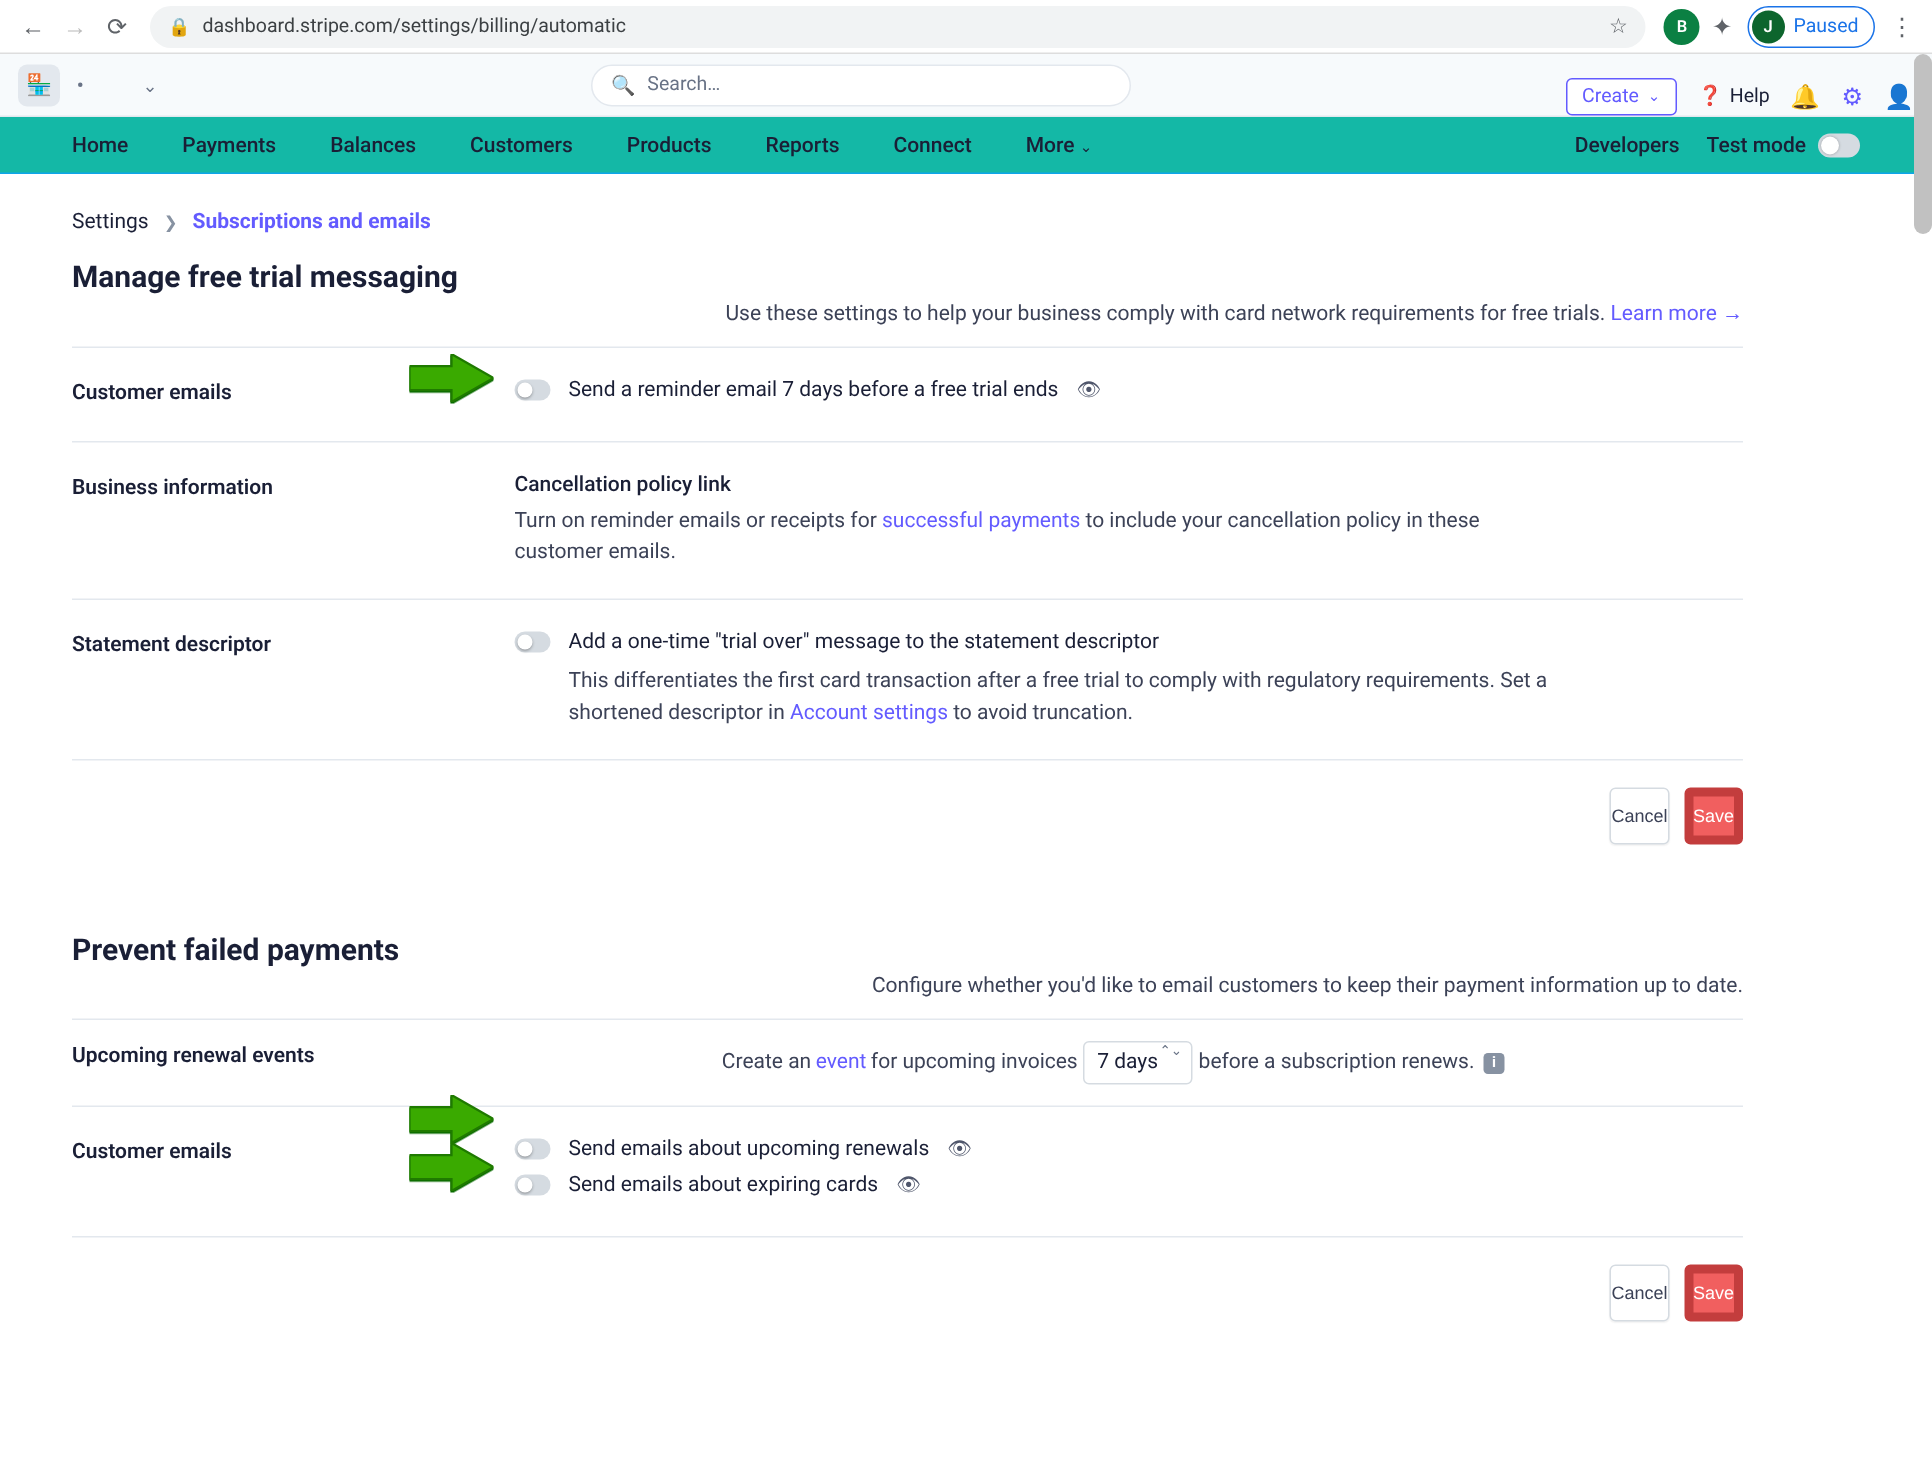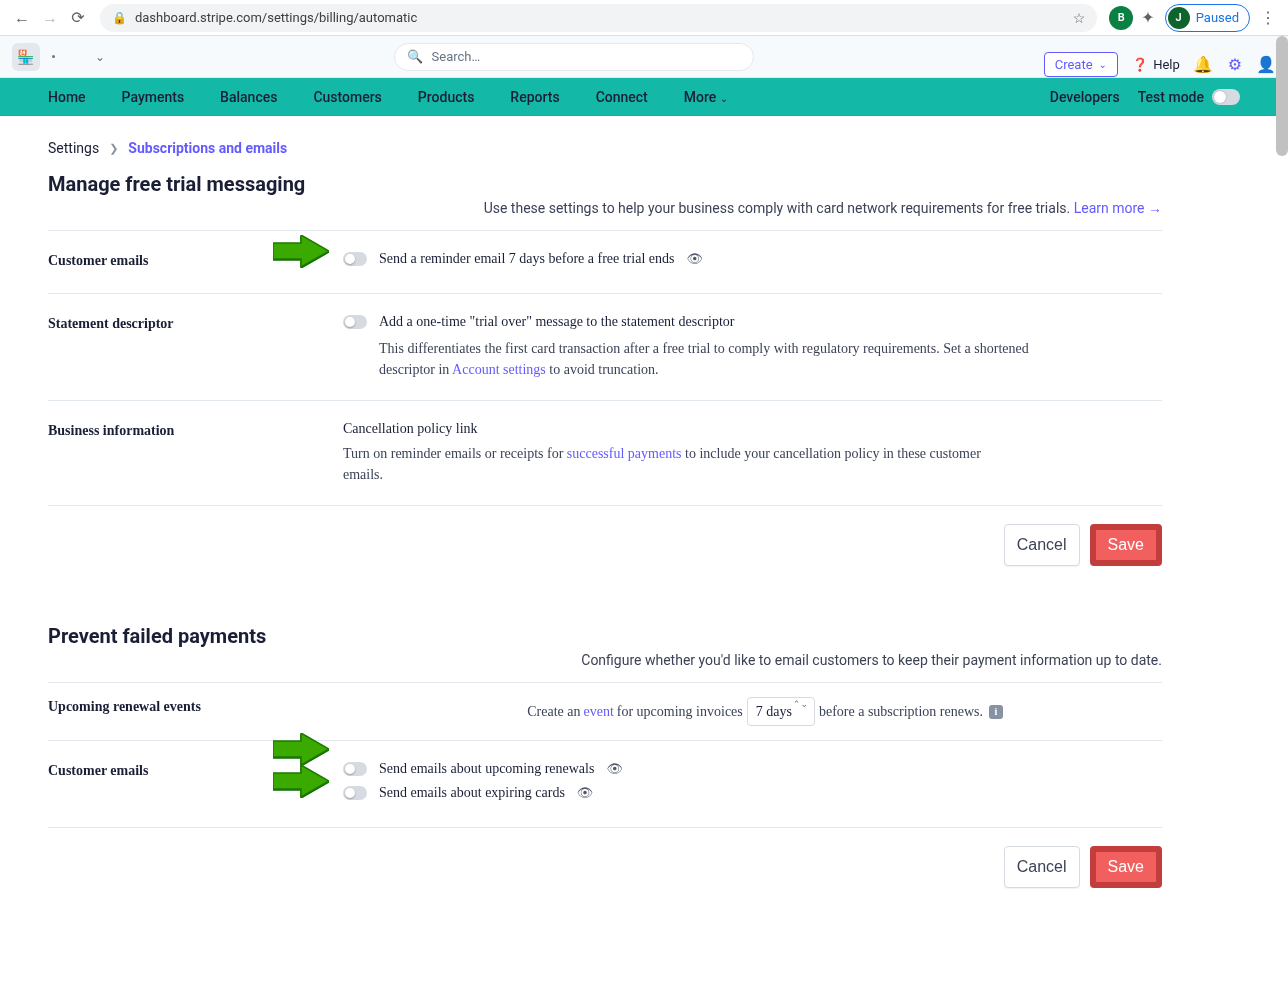--- a/index.html
+++ b/index.html
@@ -54,35 +54,35 @@
     
     .content { padding:16px 48px 40px; max-width:1210px; }
     .breadcrumb { display:flex; align-items:center; gap:10px; font-size:14px; margin-top:8px; margin-bottom:16px;}
     .breadcrumb .crumb-link { color:#1a1f36; }
     .breadcrumb .sep { color:#8792a2; font-size:11px;}
     .breadcrumb .current { color:#635bff; font-weight:700; }
     .section-title { font-size:20px; font-weight:700; color:#1a1f36; margin-bottom:4px;}
     .section-desc { font-size:14px; color:#3c4257; margin-bottom:14px;text-align:right; }
     .section-desc .link { color:#635bff; }
     .divider { border:none; border-top:1px solid #e3e8ee; }
-    .setting-row { display:flex; padding:20px 0; position:relative;font-family:Liberation Serif, serif; }
+    .setting-row { display:flex; padding:20px 0; position:relative; }
     .setting-row + .setting-row { border-top:1px solid #e3e8ee; }
     .row-label { width:295px; font-weight:600; font-size:14px; color:#1a1f36; padding-top:2px;}
     .row-body { flex:1; }
     .toggle-line { display:flex; align-items:center; gap:12px; font-size:14px; color:#1a1f36; margin-bottom:6px;}
     .toggle {
       width:24px; height:14px; background:#d5dbe1; border-radius:10px; position:relative; cursor:pointer; flex-shrink:0;
     }
     .toggle::after { content:''; position:absolute; width:10px; height:10px; background:#fff; border-radius:50%; top:2px; left:2px; box-shadow:0 1px 2px rgba(0,0,0,.3);}
     .eye-icon { color:#4f566b; font-size:13px; }
     .body-subtitle { font-size:14px; font-weight:500; color:#1a1f36; margin-bottom:6px;}
     .body-text { font-size:14px; color:#3c4257; line-height:1.5; max-width:660px;}
     .body-text .link { color:#635bff; }
     .actions { display:flex; justify-content:flex-end; gap:10px; padding:18px 0; border-top:1px solid #e3e8ee;}
-    .btn { padding:6px 12px; border-radius:4px; font-size:16px; cursor:pointer; }
+    .btn { padding:6px 0; border-radius:4px; font-size:12px; cursor:pointer; }
     .btn-cancel { background:#fff; border:1px solid #d5dbe1; color:#3c4257; box-shadow:0 1px 1px rgba(0,0,0,.05);}
     .btn-save { background:#ef4444; color:#fff; border:6px solid #b91c1c; opacity:.85;}
     .spacer-lg { height:40px; }
     .select-inline { border:1px solid #d5dbe1; border-radius:4px; padding:3px 22px 3px 8px; font-size:14px; color:#1a1f36; position:relative; display:inline-block; margin:0 4px;}
     .select-inline::after { content:'⌃⌄'; position:absolute; right:6px; top:2px; font-size:9px; color:#697386; line-height:8px; white-space:pre;}
     .info-dot { display:inline-flex; width:14px; height:14px; background:#8792a2; color:#fff; border-radius:3px; font-size:10px; align-items:center; justify-content:center; margin-left:6px; font-weight:bold;}
     .scrollbar { position:fixed; right:0; top:36px; width:12px; height:120px; background:#c1c1c1; border-radius:6px;}
     
     .arrow { position:absolute; left:-70px; width:56px; height:32px; pointer-events:none;}
     .arrow svg { width:100%; height:100%; filter: drop-shadow(0 1px 0 #0a6b00);}
@@ -174,38 +174,38 @@
     <div class="row-body">
       <div class="toggle-line">
         <span class="toggle"></span>
         <span>Send a reminder email 7 days before a free trial ends</span>
         <span class="eye-icon">👁</span>
       </div>
     </div>
   </div>
 
   <div class="setting-row">
-    <div class="row-label">Statement descriptor</div>
-    <div class="row-body">
-      <div class="toggle-line">
-        <span class="toggle"></span>
-        <span>Add a one-time "trial over" message to the statement descriptor</span>
-      </div>
-      <div class="body-text" style="margin-top:8px; margin-left:36px;">
-        <span>This differentiates the first card transaction after a free trial to comply with regulatory requirements. Set a shortened descriptor in </span><span class="link">Account settings</span><span> to avoid truncation.</span>
-      </div>
-    </div>
-  </div>
-
-  <div class="setting-row">
     <div class="row-label">Business information</div>
     <div class="row-body">
       <div class="body-subtitle">Cancellation policy link</div>
       <div class="body-text">
         <span>Turn on reminder emails or receipts for </span><span class="link">successful payments</span><span> to include your cancellation policy in these customer emails.</span>
+      </div>
+    </div>
+  </div>
+
+  <div class="setting-row">
+    <div class="row-label">Statement descriptor</div>
+    <div class="row-body">
+      <div class="toggle-line">
+        <span class="toggle"></span>
+        <span>Add a one-time "trial over" message to the statement descriptor</span>
+      </div>
+      <div class="body-text" style="margin-top:8px; margin-left:36px;">
+        <span>This differentiates the first card transaction after a free trial to comply with regulatory requirements. Set a shortened descriptor in </span><span class="link">Account settings</span><span> to avoid truncation.</span>
       </div>
     </div>
   </div>
 
   <div class="actions">
     <button class="btn btn-cancel">Cancel</button>
     <button class="btn btn-save">Save</button>
   </div>
 
   <div class="spacer-lg"></div>

